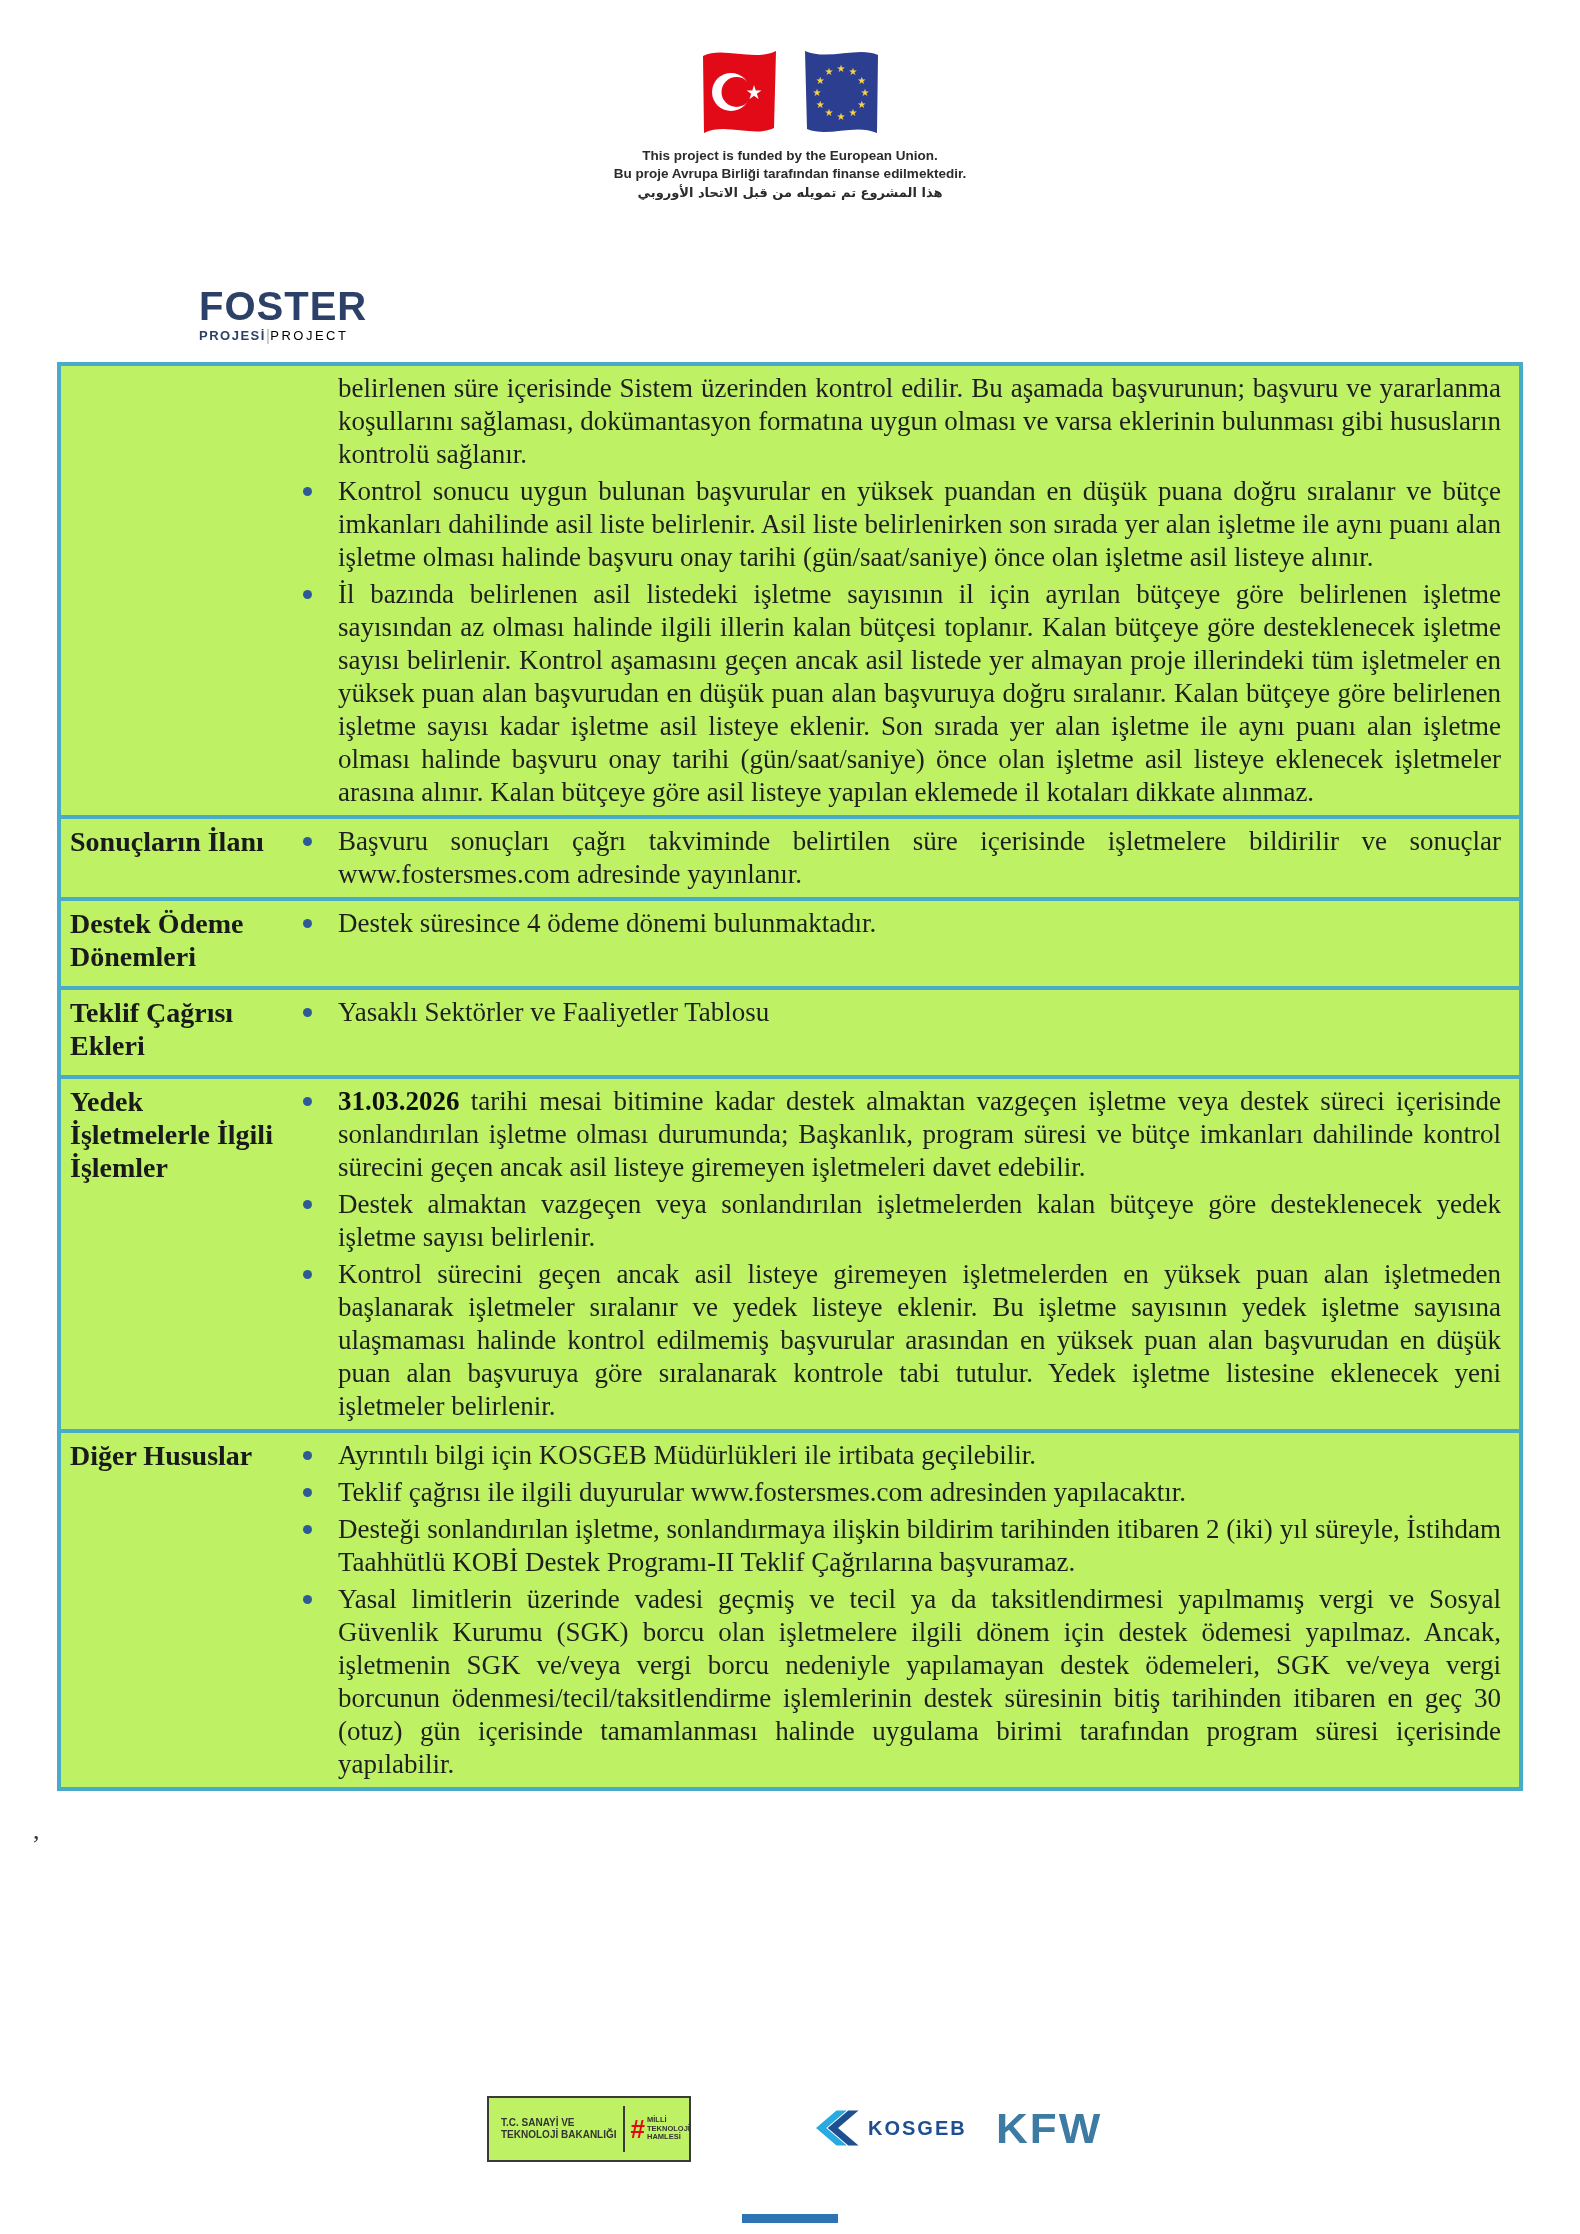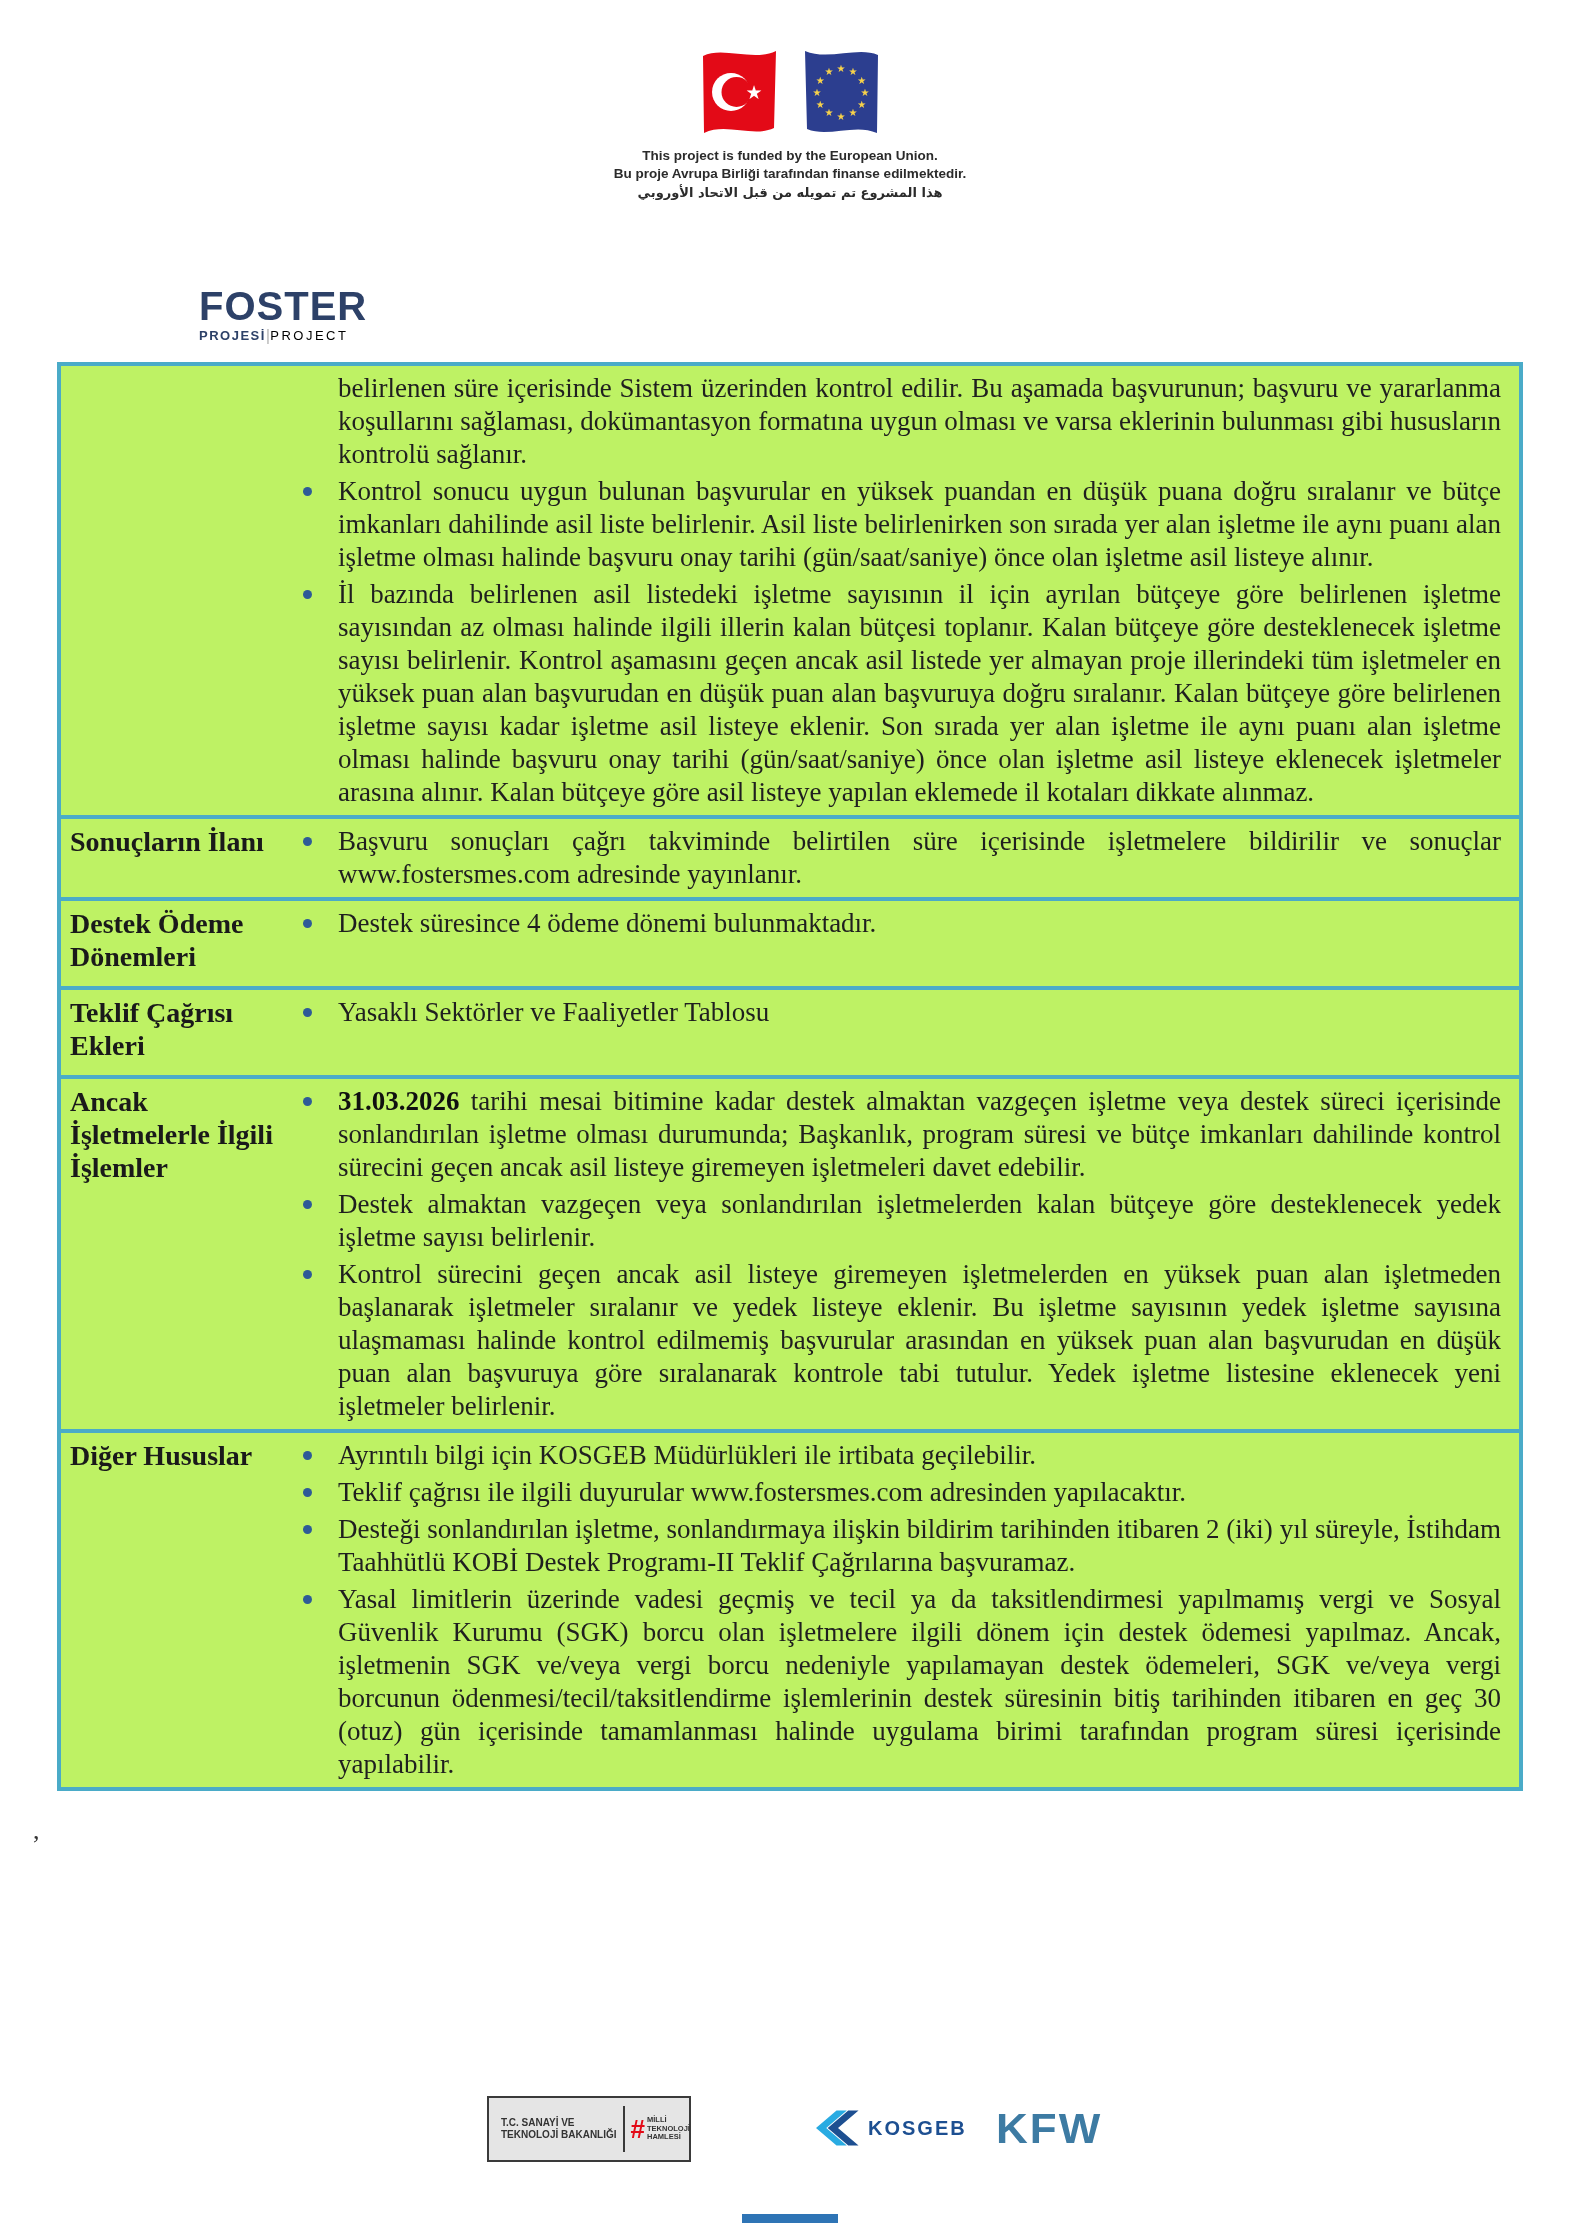--- a/index.html
+++ b/index.html
@@ -28,21 +28,21 @@
            font-weight:bold;font-size:28px;line-height:33px;color:#1a1a1a;}
   .t-content{flex:1;box-sizing:border-box;padding:6px 18px 6px 0;}
   .item{position:relative;padding-left:45px;text-align:justify;font-size:27px;line-height:33px;color:#1f1f1f;margin-bottom:4px;}
   .item:last-child{margin-bottom:0;}
   .item.bullet::before{content:"";position:absolute;left:10px;top:12px;width:9px;height:9px;border-radius:50%;background:#2e5b97;}
   .item .bold{font-weight:bold;color:#101010;}
   
   .stray{position:absolute;left:33px;top:1816px;font-size:26px;color:#333;}
   
   .ministry{position:absolute;left:487px;top:2096px;width:204px;height:66px;border:2px solid #3a3a3a;
-            box-sizing:border-box;display:flex;align-items:center;padding:0 6px;gap:6px;background:#e5e5e5;}
+            box-sizing:border-box;display:flex;align-items:center;padding:0 6px;gap:6px;background:#bef264;}
   .min-text{font-family:"Liberation Sans",sans-serif;font-weight:bold;font-size:10px;line-height:12px;color:#333;white-space:nowrap;}
   .min-sep{width:2px;height:46px;background:#3a3a3a;flex:0 0 2px;}
   .min-hash{display:flex;align-items:center;gap:2px;}
   .min-hash .hash{font-family:"Liberation Sans",sans-serif;font-weight:bold;font-size:26px;color:#e30a17;line-height:26px;}
   .motto{font-family:"Liberation Sans",sans-serif;font-weight:bold;font-size:7.5px;line-height:8.5px;color:#333;}
   .kosgeb{position:absolute;left:816px;top:2110px;display:flex;align-items:center;gap:8px;}
   .kosgeb-text{font-family:"Liberation Sans",sans-serif;font-weight:bold;font-size:20px;color:#1d4f91;letter-spacing:2px;text-align:center;}
   .kfw{position:absolute;left:996px;top:2104px;font-family:"Liberation Sans",sans-serif;font-weight:bold;
        font-size:44px;color:#3d7ba3;letter-spacing:2px;transform:scaleY(.95);}
   .footer-dash{position:absolute;left:742px;top:2214px;width:96px;height:9px;background:#2e74b5;}
@@ -116,21 +116,21 @@
   </div>
 
   <div class="t-row">
     <div class="t-label">Teklif Çağrısı Ekleri</div>
     <div class="t-content">
       <div class="item bullet">Yasaklı Sektörler ve Faaliyetler Tablosu</div>
     </div>
   </div>
 
   <div class="t-row">
-    <div class="t-label">Ancak İşletmelerle İlgili İşlemler</div>
+    <div class="t-label">Yedek İşletmelerle İlgili İşlemler</div>
     <div class="t-content">
       <div class="item bullet"><span class="bold">31.03.2026</span><span> tarihi mesai bitimine kadar destek almaktan vazgeçen işletme veya destek süreci içerisinde sonlandırılan işletme olması durumunda; Başkanlık, program süresi ve bütçe imkanları dahilinde kontrol sürecini geçen ancak asil listeye giremeyen işletmeleri davet edebilir.</span></div>
       <div class="item bullet">Destek almaktan vazgeçen veya sonlandırılan işletmelerden kalan bütçeye göre desteklenecek yedek işletme sayısı belirlenir.</div>
       <div class="item bullet">Kontrol sürecini geçen ancak asil listeye giremeyen işletmelerden en yüksek puan alan işletmeden başlanarak işletmeler sıralanır ve yedek listeye eklenir. Bu işletme sayısının yedek işletme sayısına ulaşmaması halinde kontrol edilmemiş başvurular arasından en yüksek puan alan başvurudan en düşük puan alan başvuruya göre sıralanarak kontrole tabi tutulur. Yedek işletme listesine eklenecek yeni işletmeler belirlenir.</div>
     </div>
   </div>
 
   <div class="t-row">
     <div class="t-label">Diğer Hususlar</div>
     <div class="t-content">

